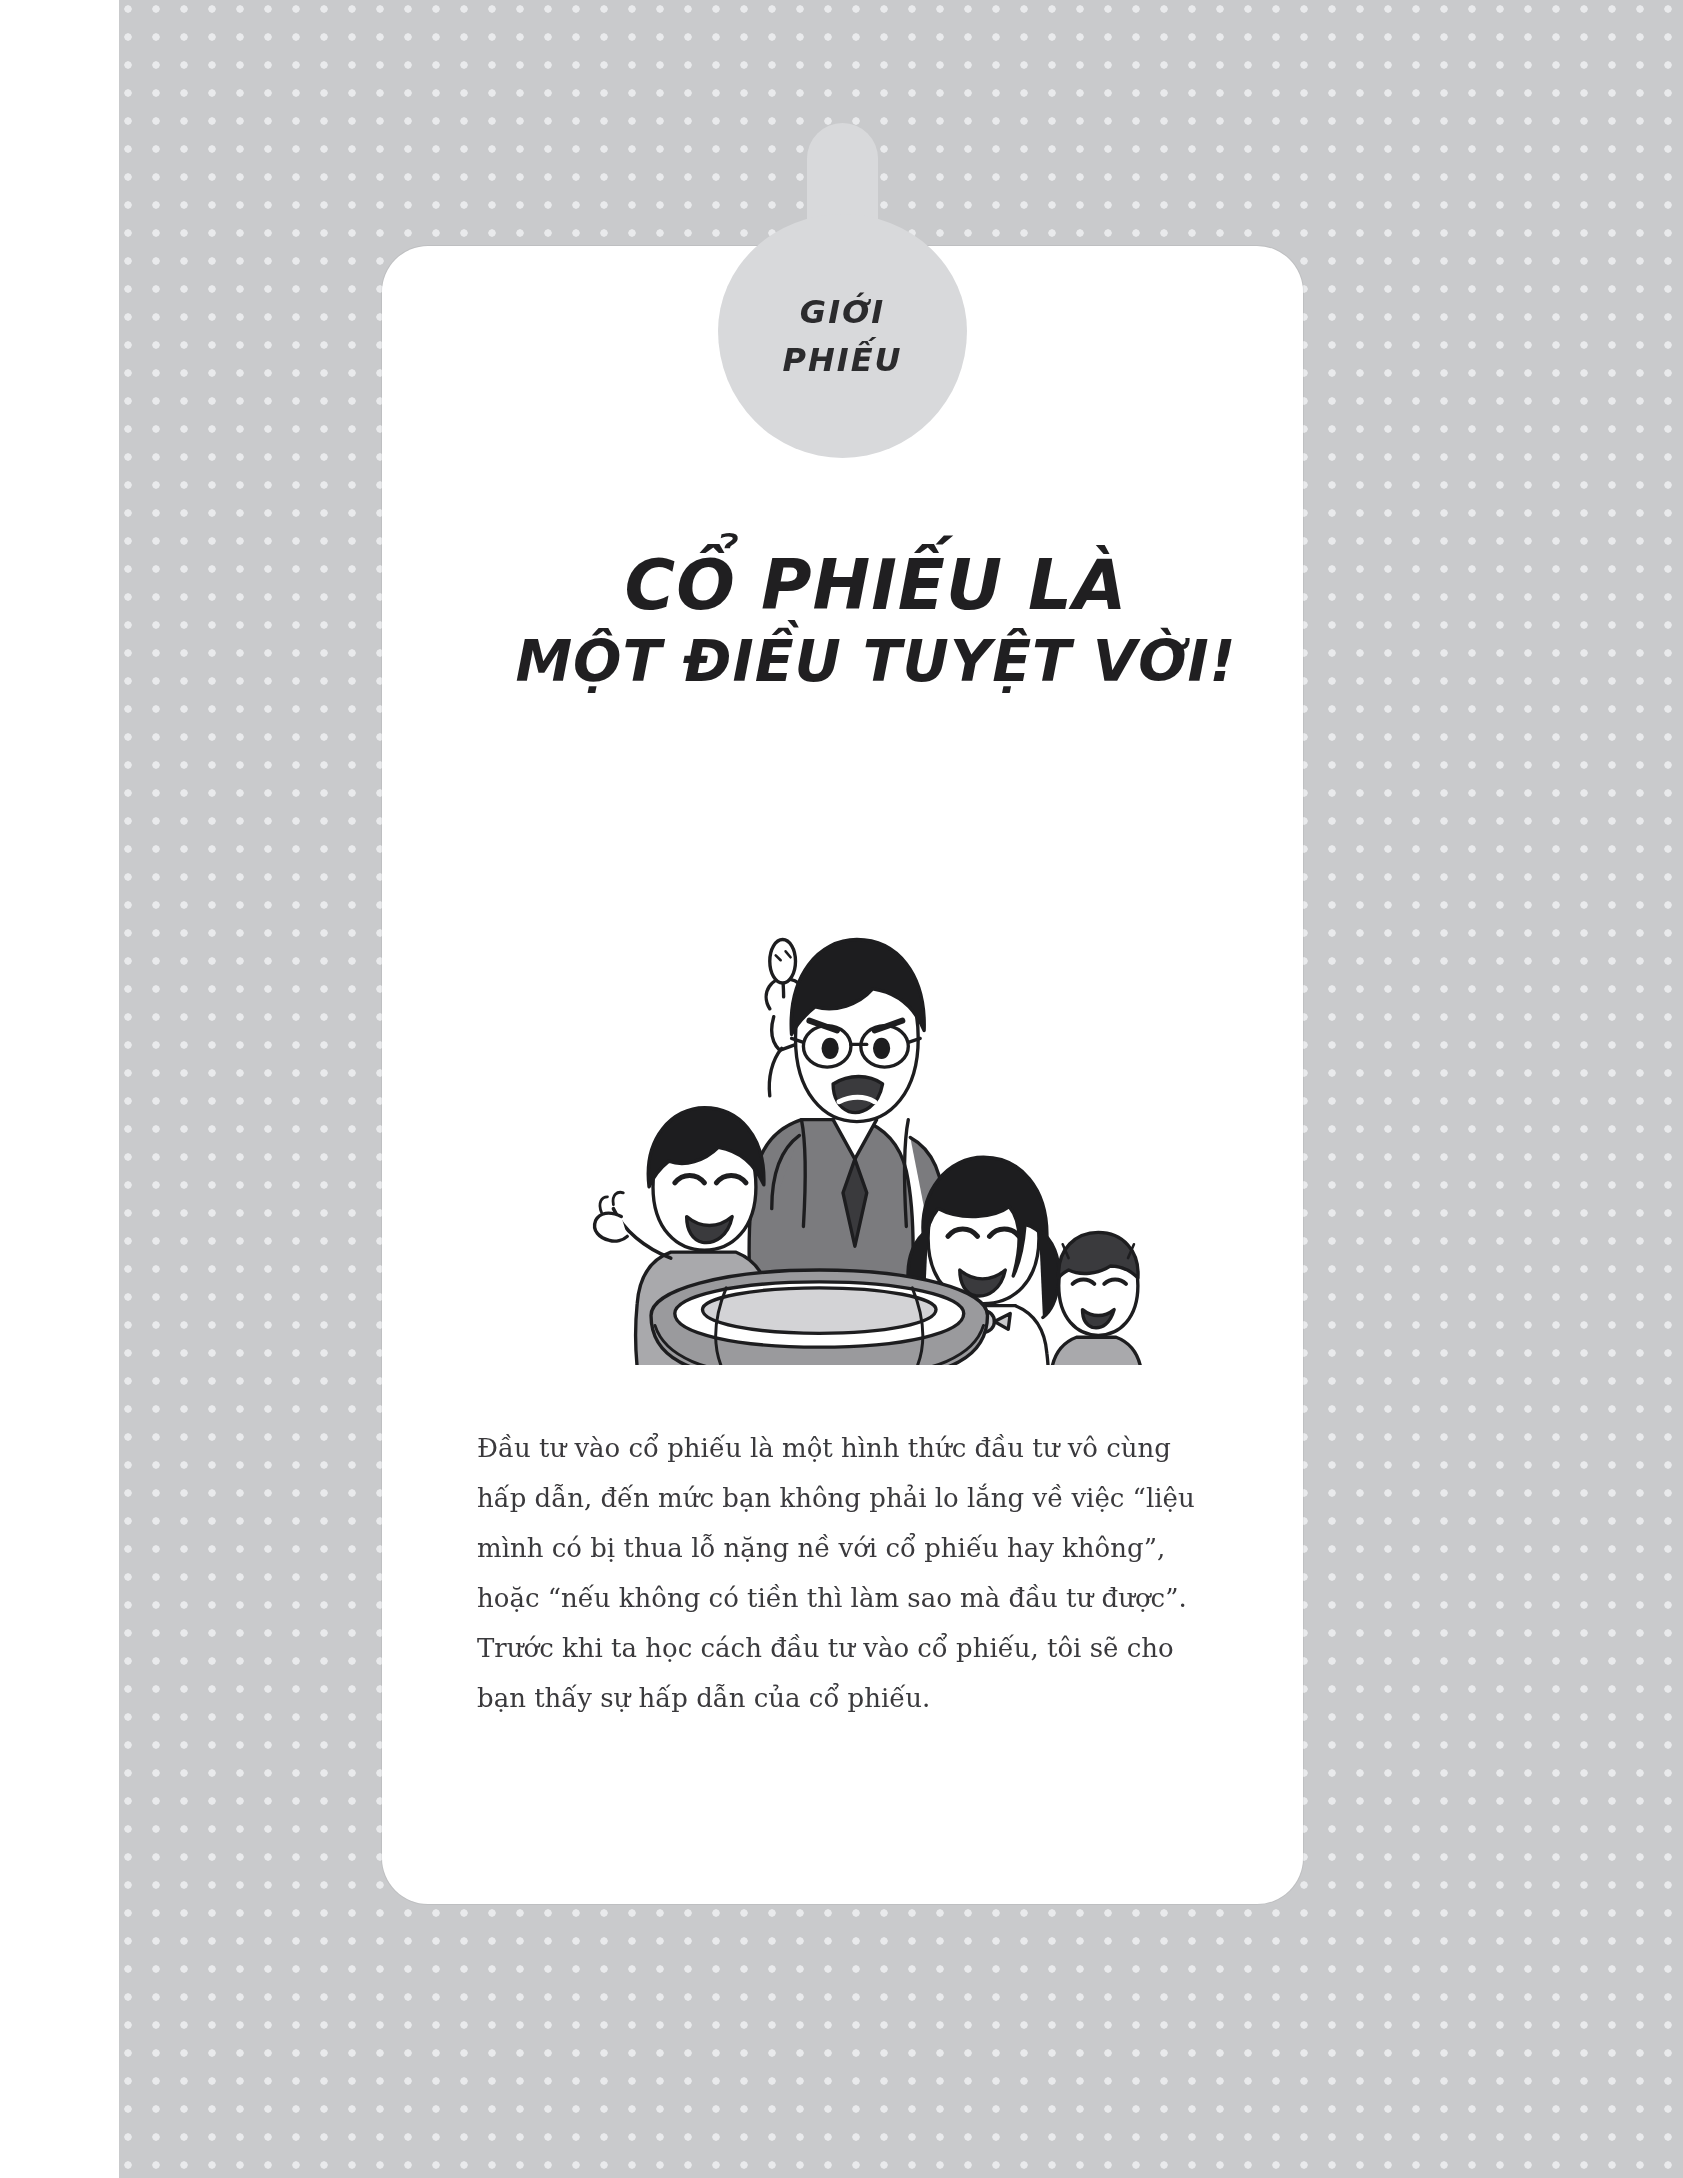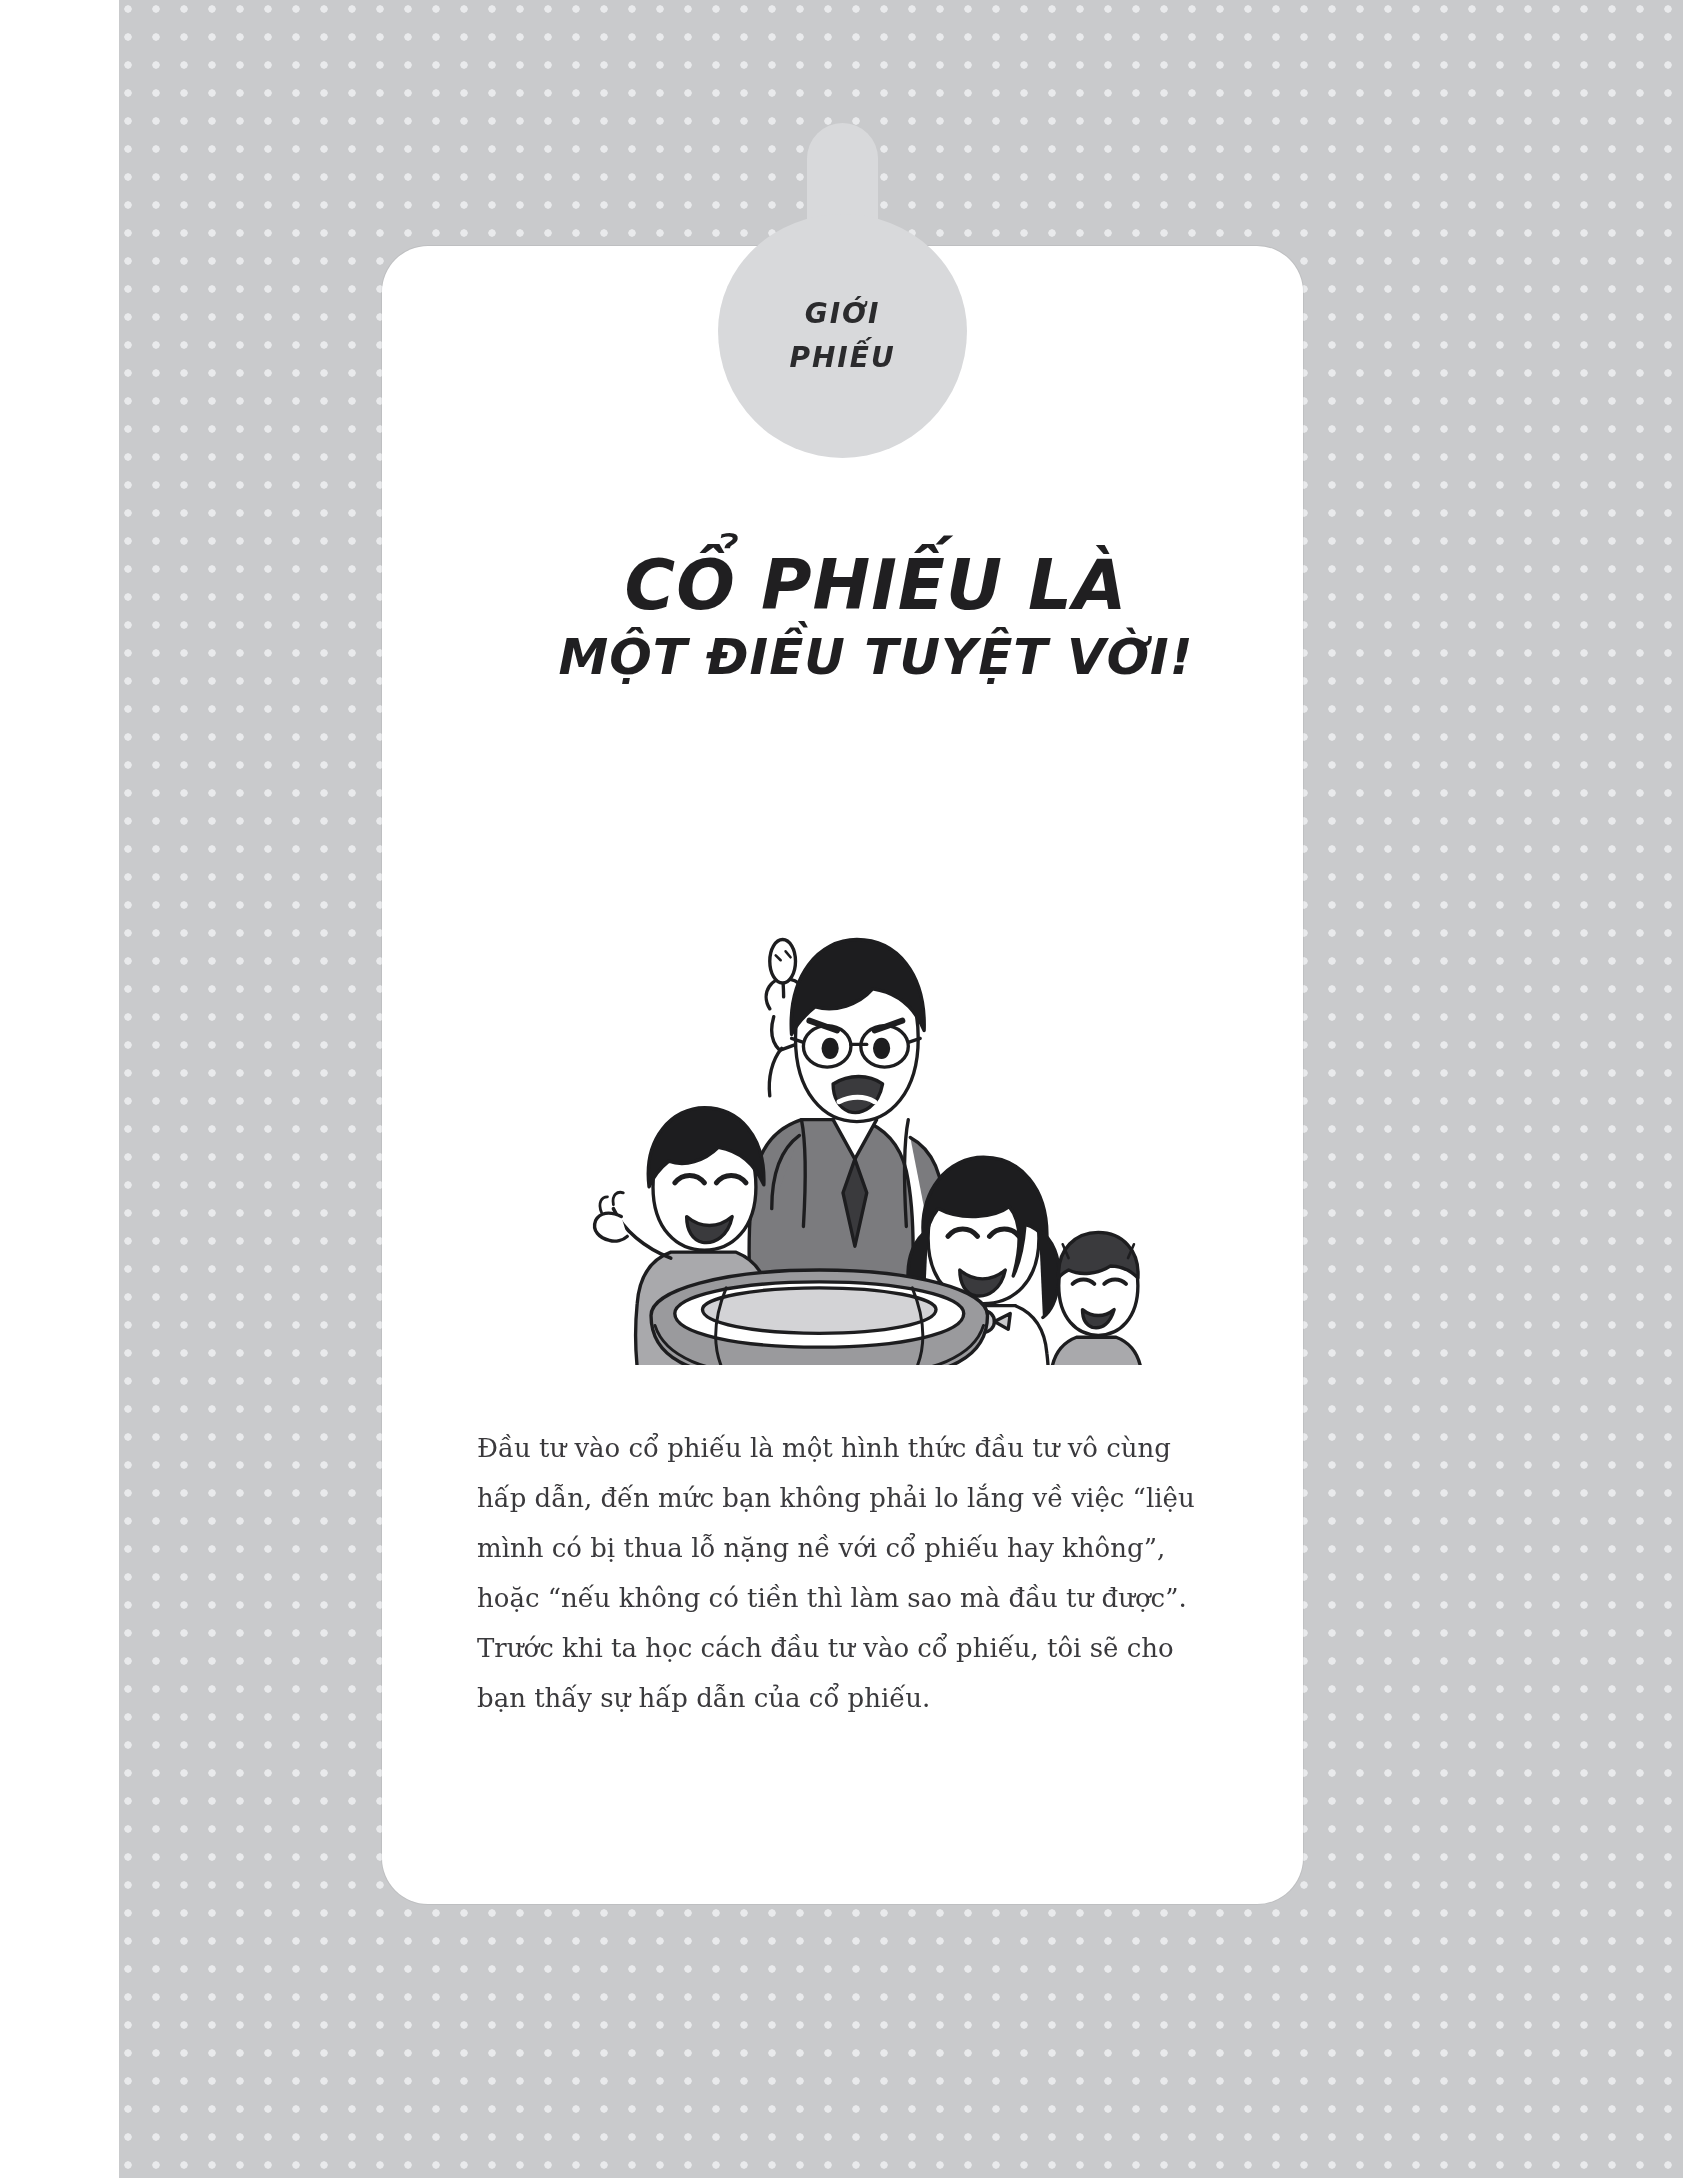--- a/index.html
+++ b/index.html
@@ -87,21 +87,21 @@
     display: flex;
     flex-direction: column;
     align-items: center;
     justify-content: center;
     gap: 16px;
   }
   .bubble-line {
     font-family: "DejaVu Sans", sans-serif;
     font-weight: bold;
     font-style: italic;
-    font-size: 28px;
+    font-size: 32px;
     letter-spacing: 2px;
     color: #2b2b2d;
     line-height: 1;
     text-align: left;
   }
 
   
   .headline {
     position: absolute;
     left: 4px;
@@ -112,21 +112,21 @@
   .headline-line {
     font-family: "DejaVu Sans", sans-serif;
     font-weight: bold;
     font-style: italic;
     color: #201f21;
     letter-spacing: 1px;
     line-height: 1.22;
     white-space: nowrap;
   }
   .headline-line.l1 { font-size: 69px; }
-  .headline-line.l2 { font-size: 50px; }
+  .headline-line.l2 { font-size: 57px; }
 
   
   .illustration {
     position: absolute;
     left: 50%;
     transform: translateX(-50%);
     top: 644px;
     width: 614px;
     height: 475px;
   }

